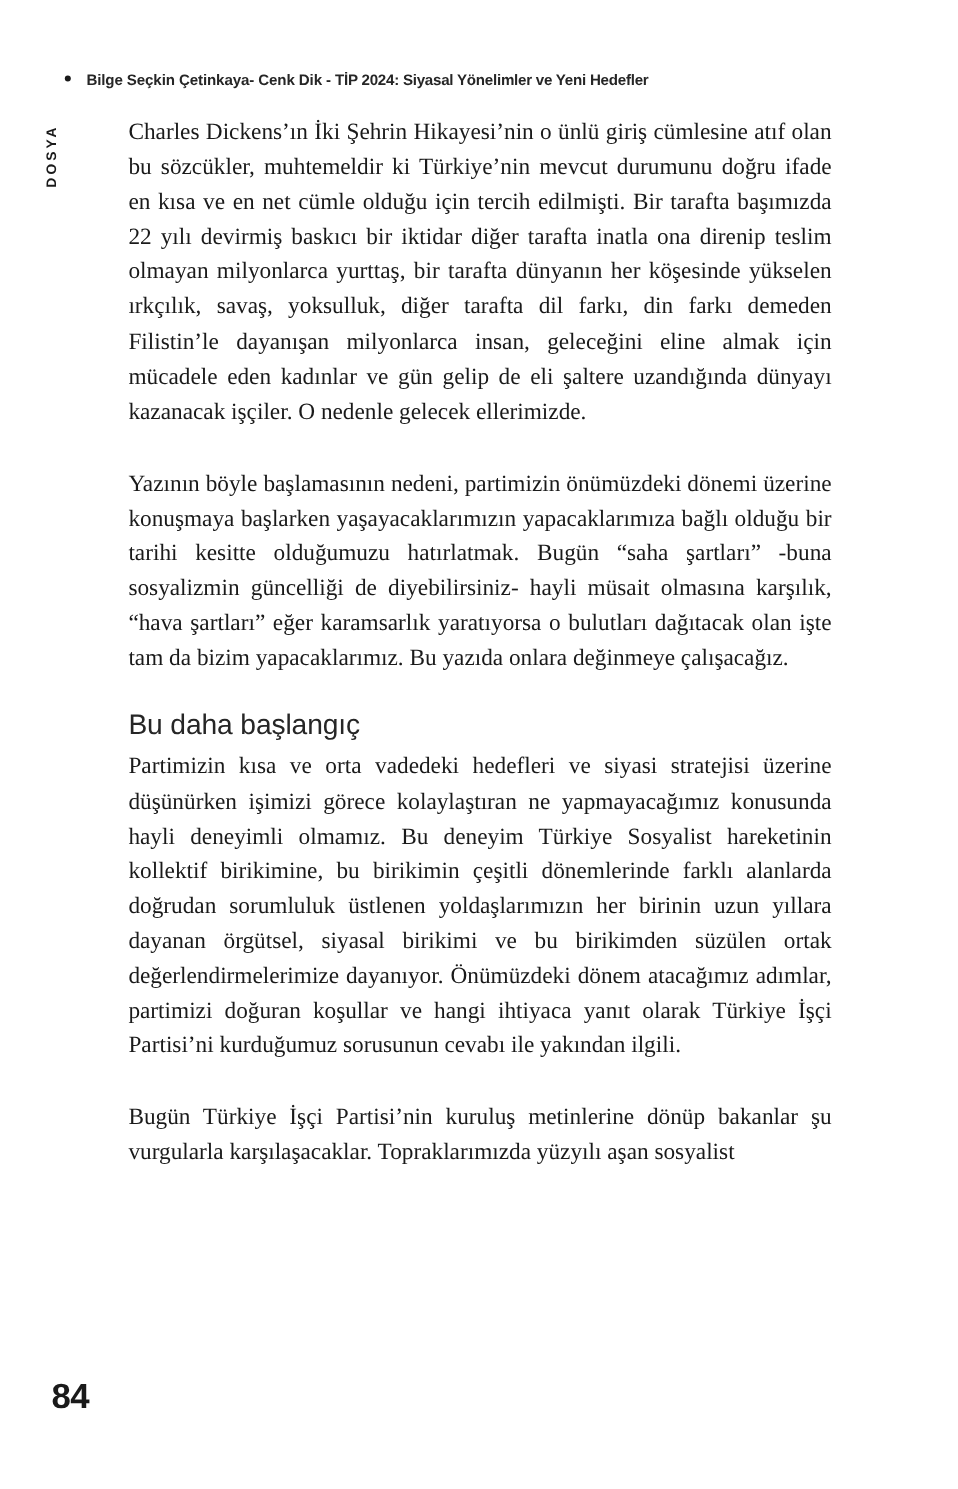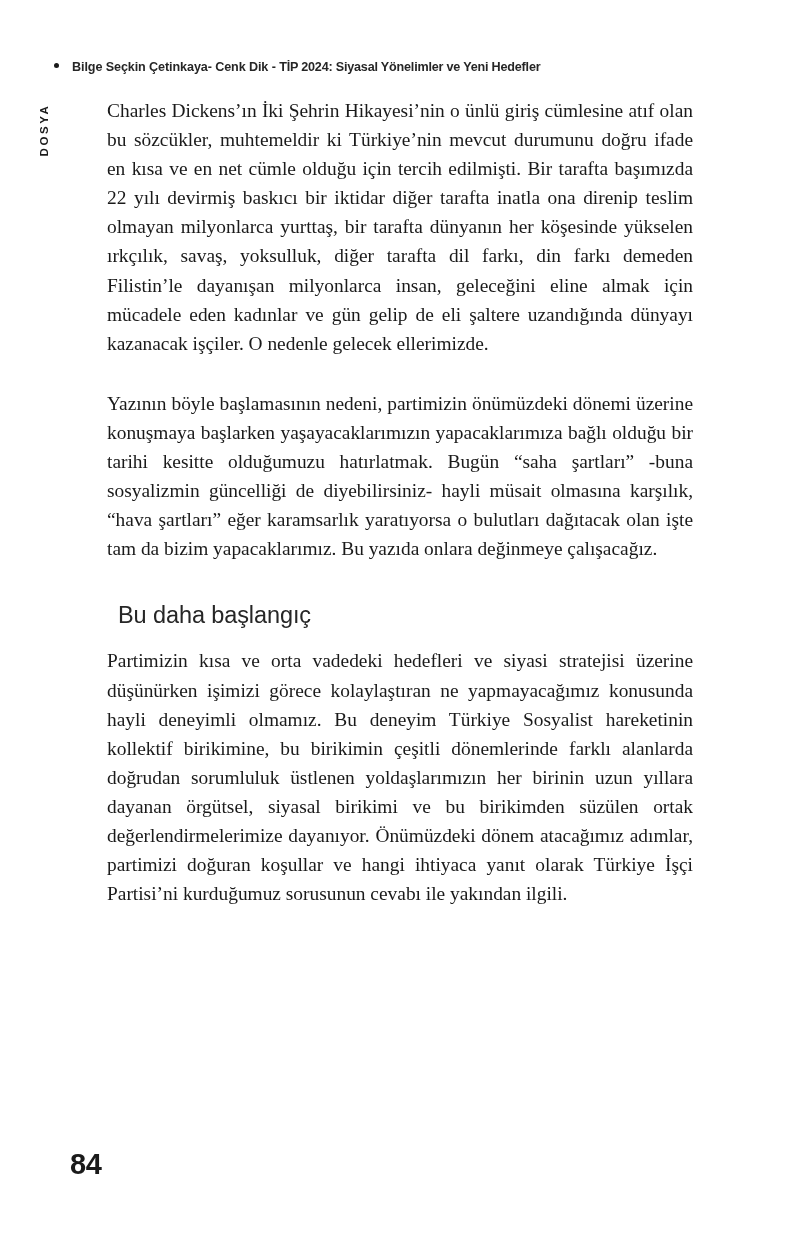--- a/index.html
+++ b/index.html
@@ -108,42 +108,41 @@
   p.body-par + p.body-par {
     margin-top: 31px;
   }
 
   p.body-par b,
   p.body-par strong {
     font-weight: bold;
   }
 
   h2.section-heading {
-    margin: 11px;
+    margin: 0;
     padding-top: 26px;
     padding-bottom: 5px;
     font-family: "Liberation Sans", "DejaVu Sans", sans-serif;
     font-weight: 400;
     font-size: 23.5px;
     line-height: 30px;
     letter-spacing: -0.1px;
     color: #262626;
   }
 
   
   .folio {
     position: absolute;
     left: 43px;
     top: 1148px;
     font-family: "Liberation Sans", "DejaVu Sans", sans-serif;
     font-size: 29px;
     font-weight: 700;
     letter-spacing: -0.5px;
     color: #1a1a1a;
-    margin-left: 27px;
   }
 </style>
 </head>
 <body>
 
 <div class="page">
 
   <div class="running-header">
     <span class="header-bullet"></span>
     <span class="header-text"><span class="header-authors">Bilge Seçkin Çetinkaya- Cenk Dik</span><span class="header-sep"> - </span><span class="header-title">TİP 2024: Siyasal Yönelimler ve Yeni Hedefler</span></span>
@@ -154,18 +153,19 @@
   </div>
 
   <div class="content">
     <div id="par-group-before">
         <p class="body-par" id="par-2"><span>Charles Dickens’ın İki Şehrin Hikayesi’nin o ünlü giriş cümlesine atıf olan bu sözcükler, muhtemeldir ki Türkiye’nin mevcut durumunu doğru ifade en kısa ve en net cümle olduğu için tercih edilmişti. Bir tarafta başımızda 22 yılı devirmiş baskıcı bir iktidar diğer tarafta inatla ona direnip teslim olmayan milyonlarca yurttaş, bir tarafta dünyanın her köşesinde yükselen ırkçılık, savaş, yoksulluk, diğer tarafta dil farkı, din farkı demeden Filistin’le dayanışan milyonlarca insan, geleceğini eline almak için mücadele eden kadınlar ve gün gelip de eli şaltere uzandığında dünyayı kazanacak işçiler. O nedenle gelecek ellerimizde.</span></p>
         <p class="body-par" id="par-3"><span>Yazının böyle başlamasının nedeni, partimizin önümüzdeki dönemi üzerine konuşmaya başlarken yaşayacaklarımızın yapacaklarımıza bağlı olduğu bir tarihi kesitte olduğumuzu hatırlatmak. Bugün “saha şartları” -buna sosyalizmin güncelliği de diyebilirsiniz- hayli müsait olmasına karşılık, “hava şartları” eğer karamsarlık yaratıyorsa o bulutları dağıtacak olan işte tam da bizim yapacaklarımız. Bu yazıda onlara değinmeye çalışacağız.</span></p>
       </div>
     <h2 class="section-heading">Bu daha başlangıç</h2>
     <div id="par-group-after">
         <p class="body-par" id="par-4"><span>Partimizin kısa ve orta vadedeki hedefleri ve siyasi stratejisi üzerine düşünürken işimizi görece kolaylaştıran ne yapmayacağımız konusunda hayli deneyimli olmamız. Bu deneyim Türkiye Sosyalist hareketinin kollektif birikimine, bu birikimin çeşitli dönemlerinde farklı alanlarda doğrudan sorumluluk üstlenen yoldaşlarımızın her birinin uzun yıllara dayanan örgütsel, siyasal birikimi ve bu birikimden süzülen ortak değerlendirmelerimize dayanıyor. Önümüzdeki dönem atacağımız adımlar, partimizi doğuran koşullar ve hangi ihtiyaca yanıt olarak Türkiye İşçi Partisi’ni kurduğumuz sorusunun cevabı ile yakından ilgili.</span></p>
+        <p class="body-par" id="par-5"><span>Bugün Türkiye İşçi Partisi’nin kuruluş metinlerine dönüp bakanlar şu vurgularla karşılaşacaklar. Topraklarımızda yüzyılı aşan sosyalist</span></p>
       </div>
   </div>
 
   <div class="folio">84</div>
 
 </div>
 
 </body></html>

